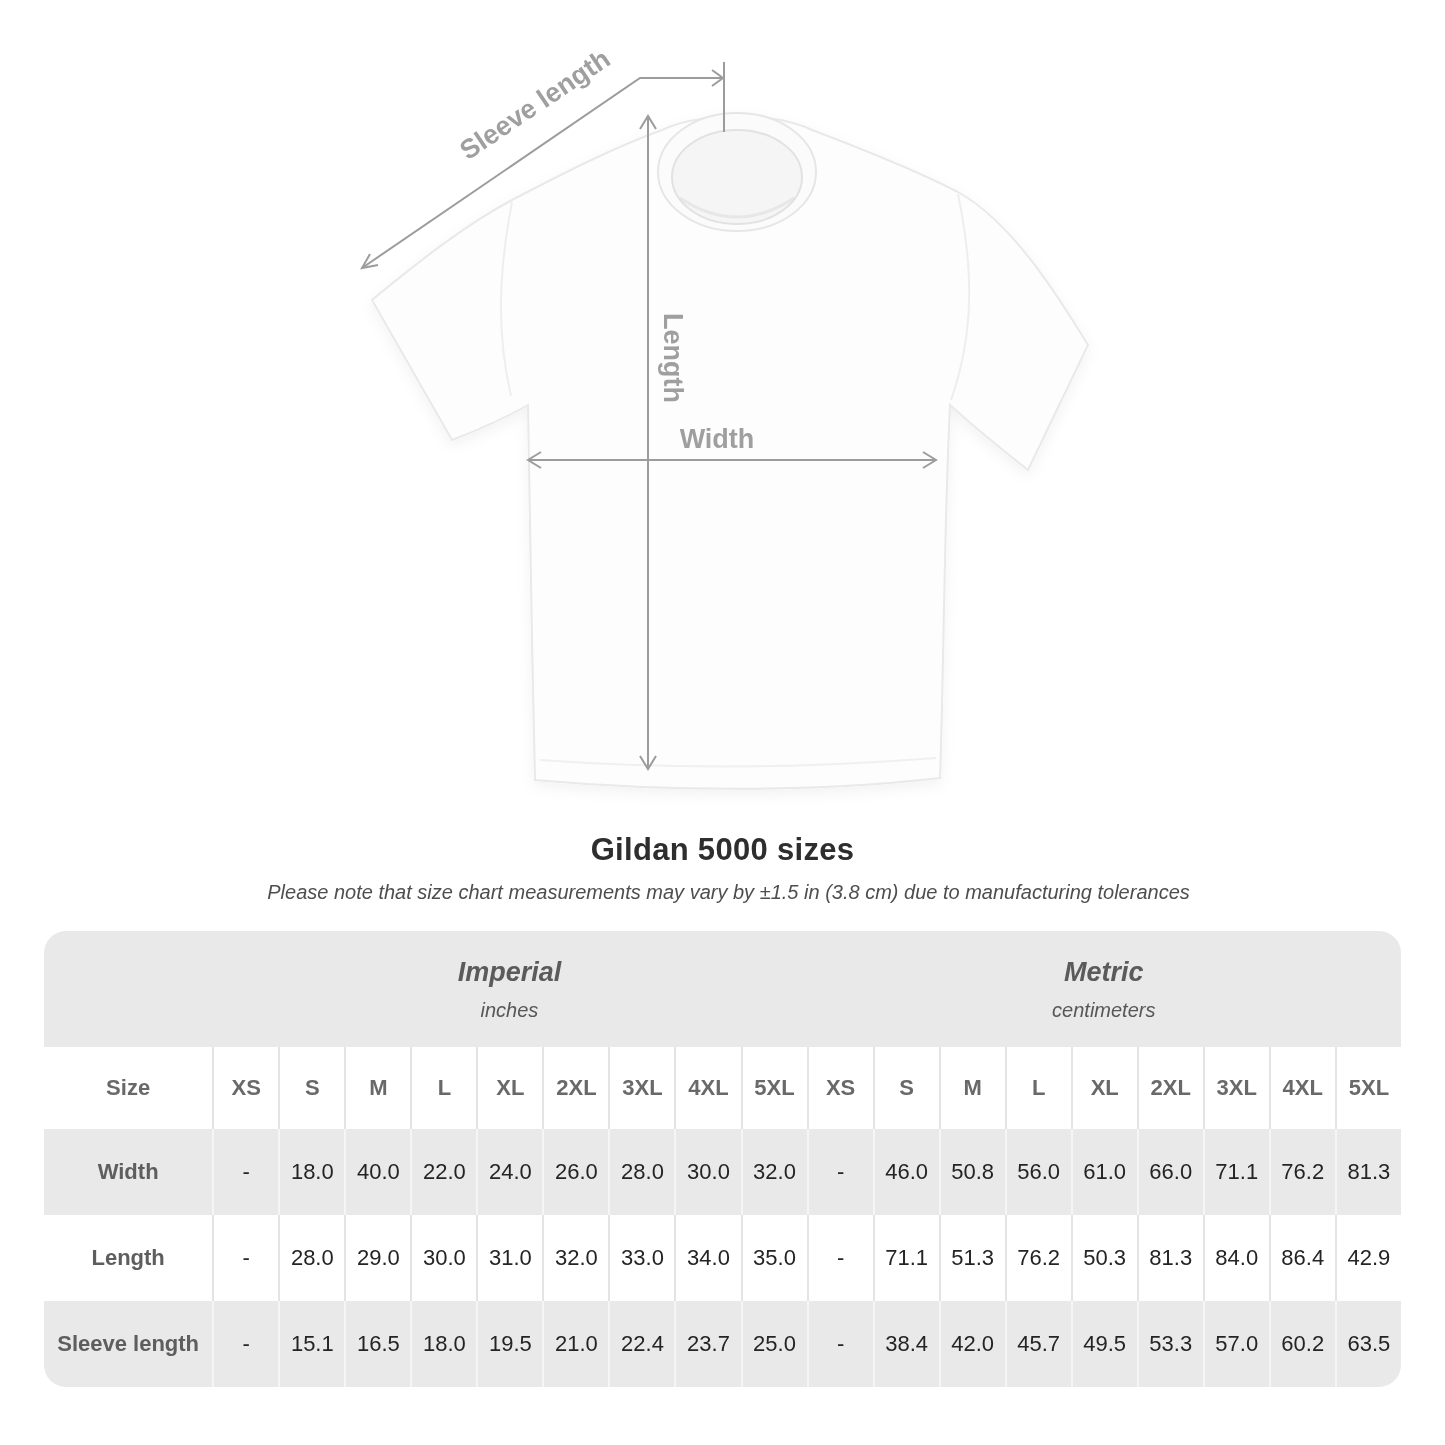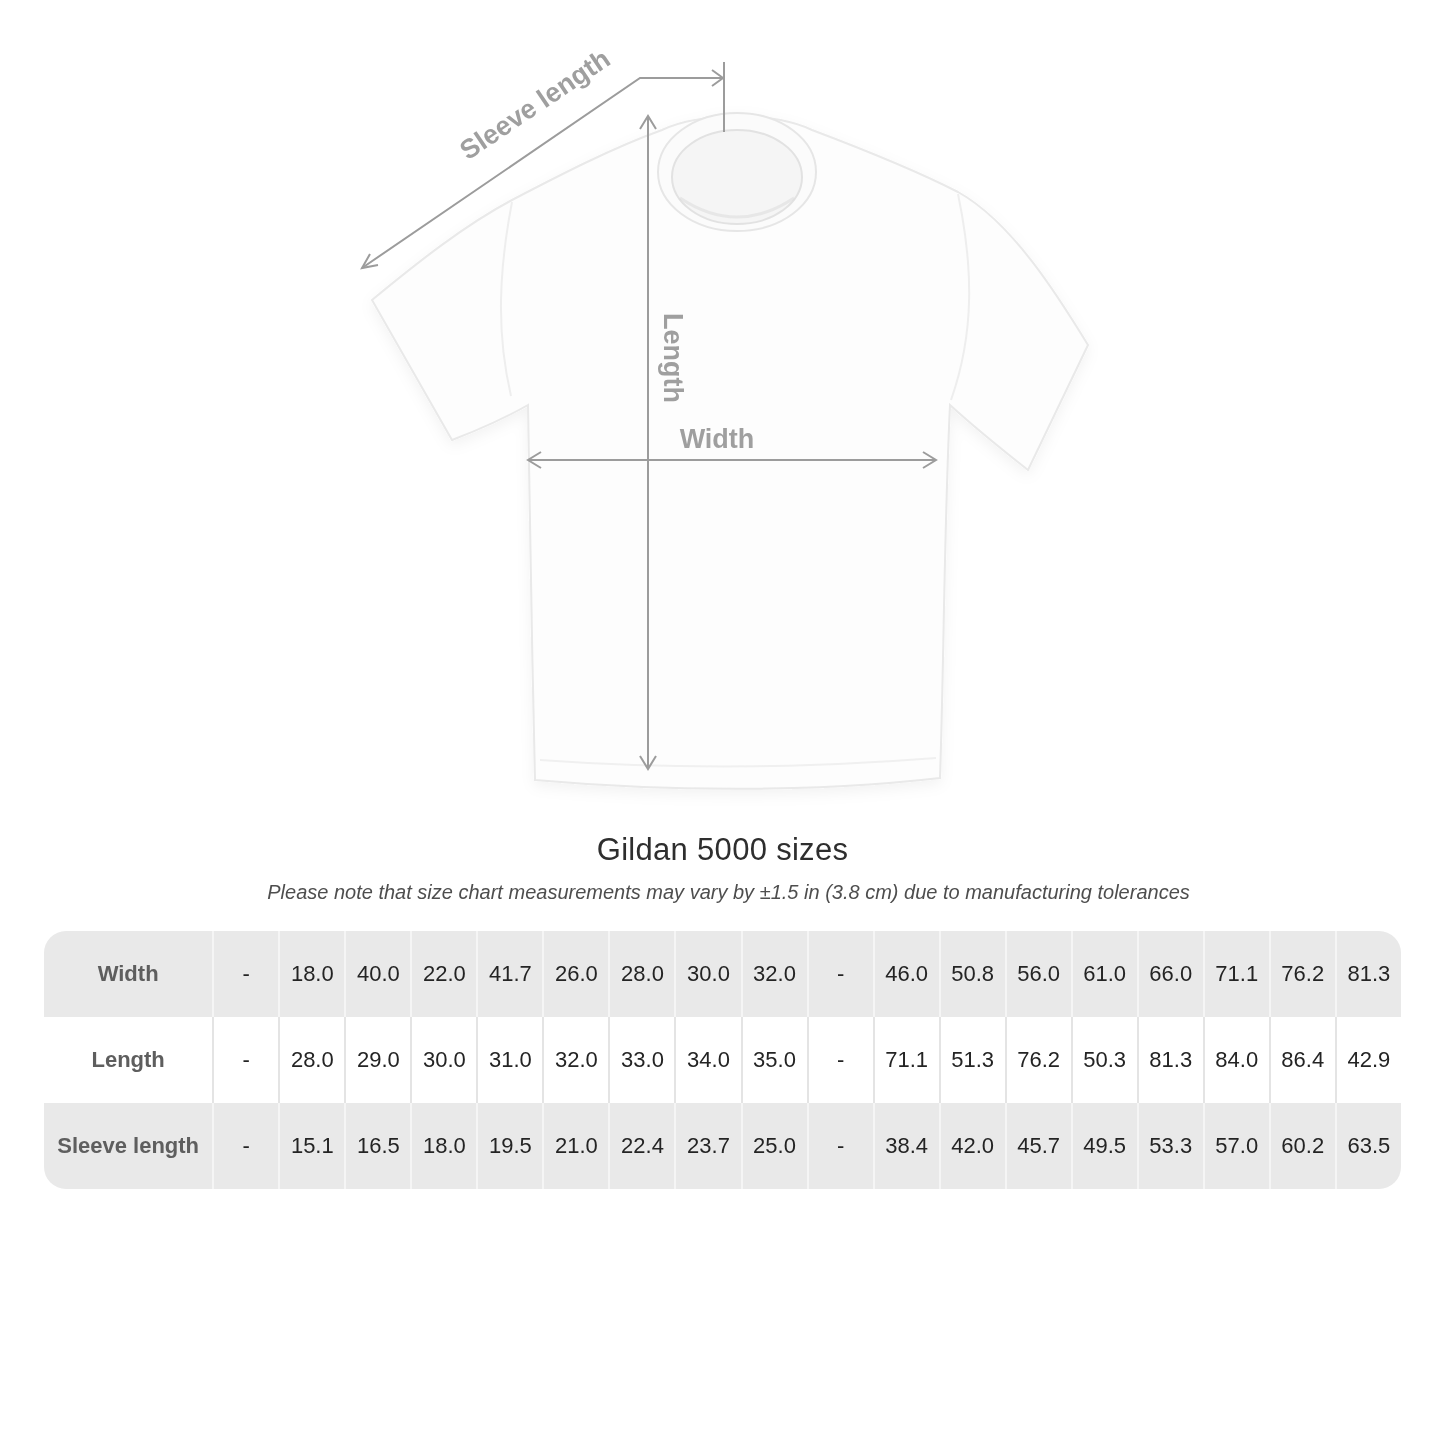--- a/index.html
+++ b/index.html
@@ -2,21 +2,21 @@
 <html><head>
 <meta charset="utf-8">
 <style>
   html,body{margin:0;padding:0;background:#ffffff;}
   body{width:1445px;height:1445px;font-family:"Liberation Sans",sans-serif;overflow:hidden;}
 
   .diagram-wrap{width:1445px;height:822px;}
   svg{display:block;}
 
   .page-title{
-    text-align:center;font-size:31px;font-weight:normal;color:#2e2e2e;
+    text-align:center;font-size:31px;font-weight:bold;color:#2e2e2e;
     margin:10px 0 0 0;letter-spacing:0.3px;
   }
   .page-subtitle{
     text-align:center;font-size:20px;font-style:italic;color:#4e4e4e;
     margin:13px 0 0 12px;
   }
 
   .table-wrap{
     margin:27px 44px 0 44px;
     border-radius:22px;
@@ -108,29 +108,61 @@
 <h1 class="page-title">Gildan 5000 sizes</h1>
 <p class="page-subtitle">Please note that size chart measurements may vary by ±1.5 in (3.8 cm) due to manufacturing tolerances</p>
 
 <div class="table-wrap">
   <table>
     <colgroup>
       <col class="size-col">
       <col span="18">
     </colgroup>
     <tbody>
-
+      <tr class="band-row">
+        <td></td>
+        <td colspan="9">
+          <div class="g-label">Imperial</div>
+          <div class="g-sub">inches</div>
+        </td>
+        <td colspan="9">
+          <div class="g-label">Metric</div>
+          <div class="g-sub">centimeters</div>
+        </td>
+      </tr>
+
+      <tr class="head-row">
+        <th>Size</th>
+        <th>XS</th>
+        <th>S</th>
+        <th>M</th>
+        <th>L</th>
+        <th>XL</th>
+        <th>2XL</th>
+        <th>3XL</th>
+        <th>4XL</th>
+        <th>5XL</th>
+        <th>XS</th>
+        <th>S</th>
+        <th>M</th>
+        <th>L</th>
+        <th>XL</th>
+        <th>2XL</th>
+        <th>3XL</th>
+        <th>4XL</th>
+        <th>5XL</th>
+      </tr>
 
       <tr class="data-row gray">
         <td class="row-label">Width</td>
         <td>-</td>
         <td>18.0</td>
         <td>40.0</td>
         <td>22.0</td>
-        <td>41.7</td>
+        <td>24.0</td>
         <td>26.0</td>
         <td>28.0</td>
         <td>30.0</td>
         <td>32.0</td>
         <td>-</td>
         <td>46.0</td>
         <td>50.8</td>
         <td>56.0</td>
         <td>61.0</td>
         <td>66.0</td>

